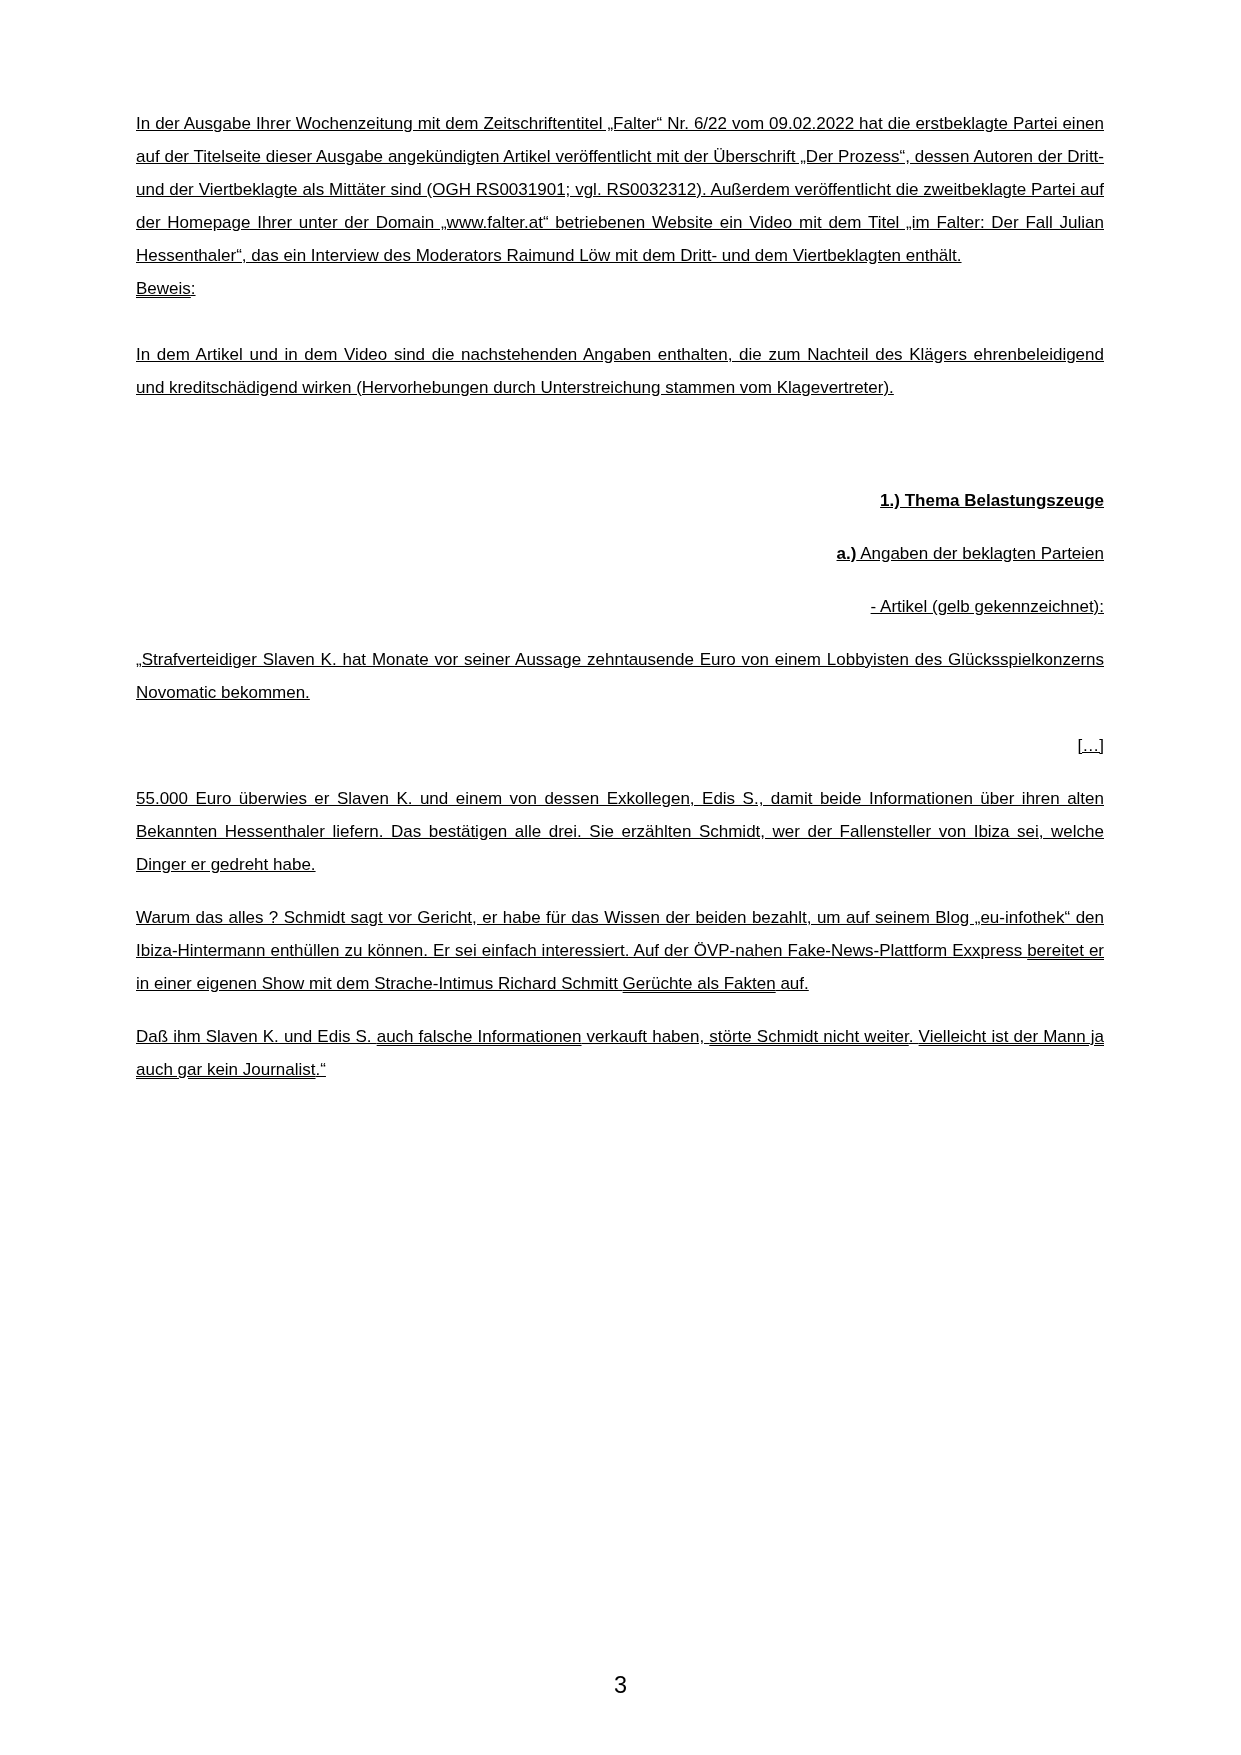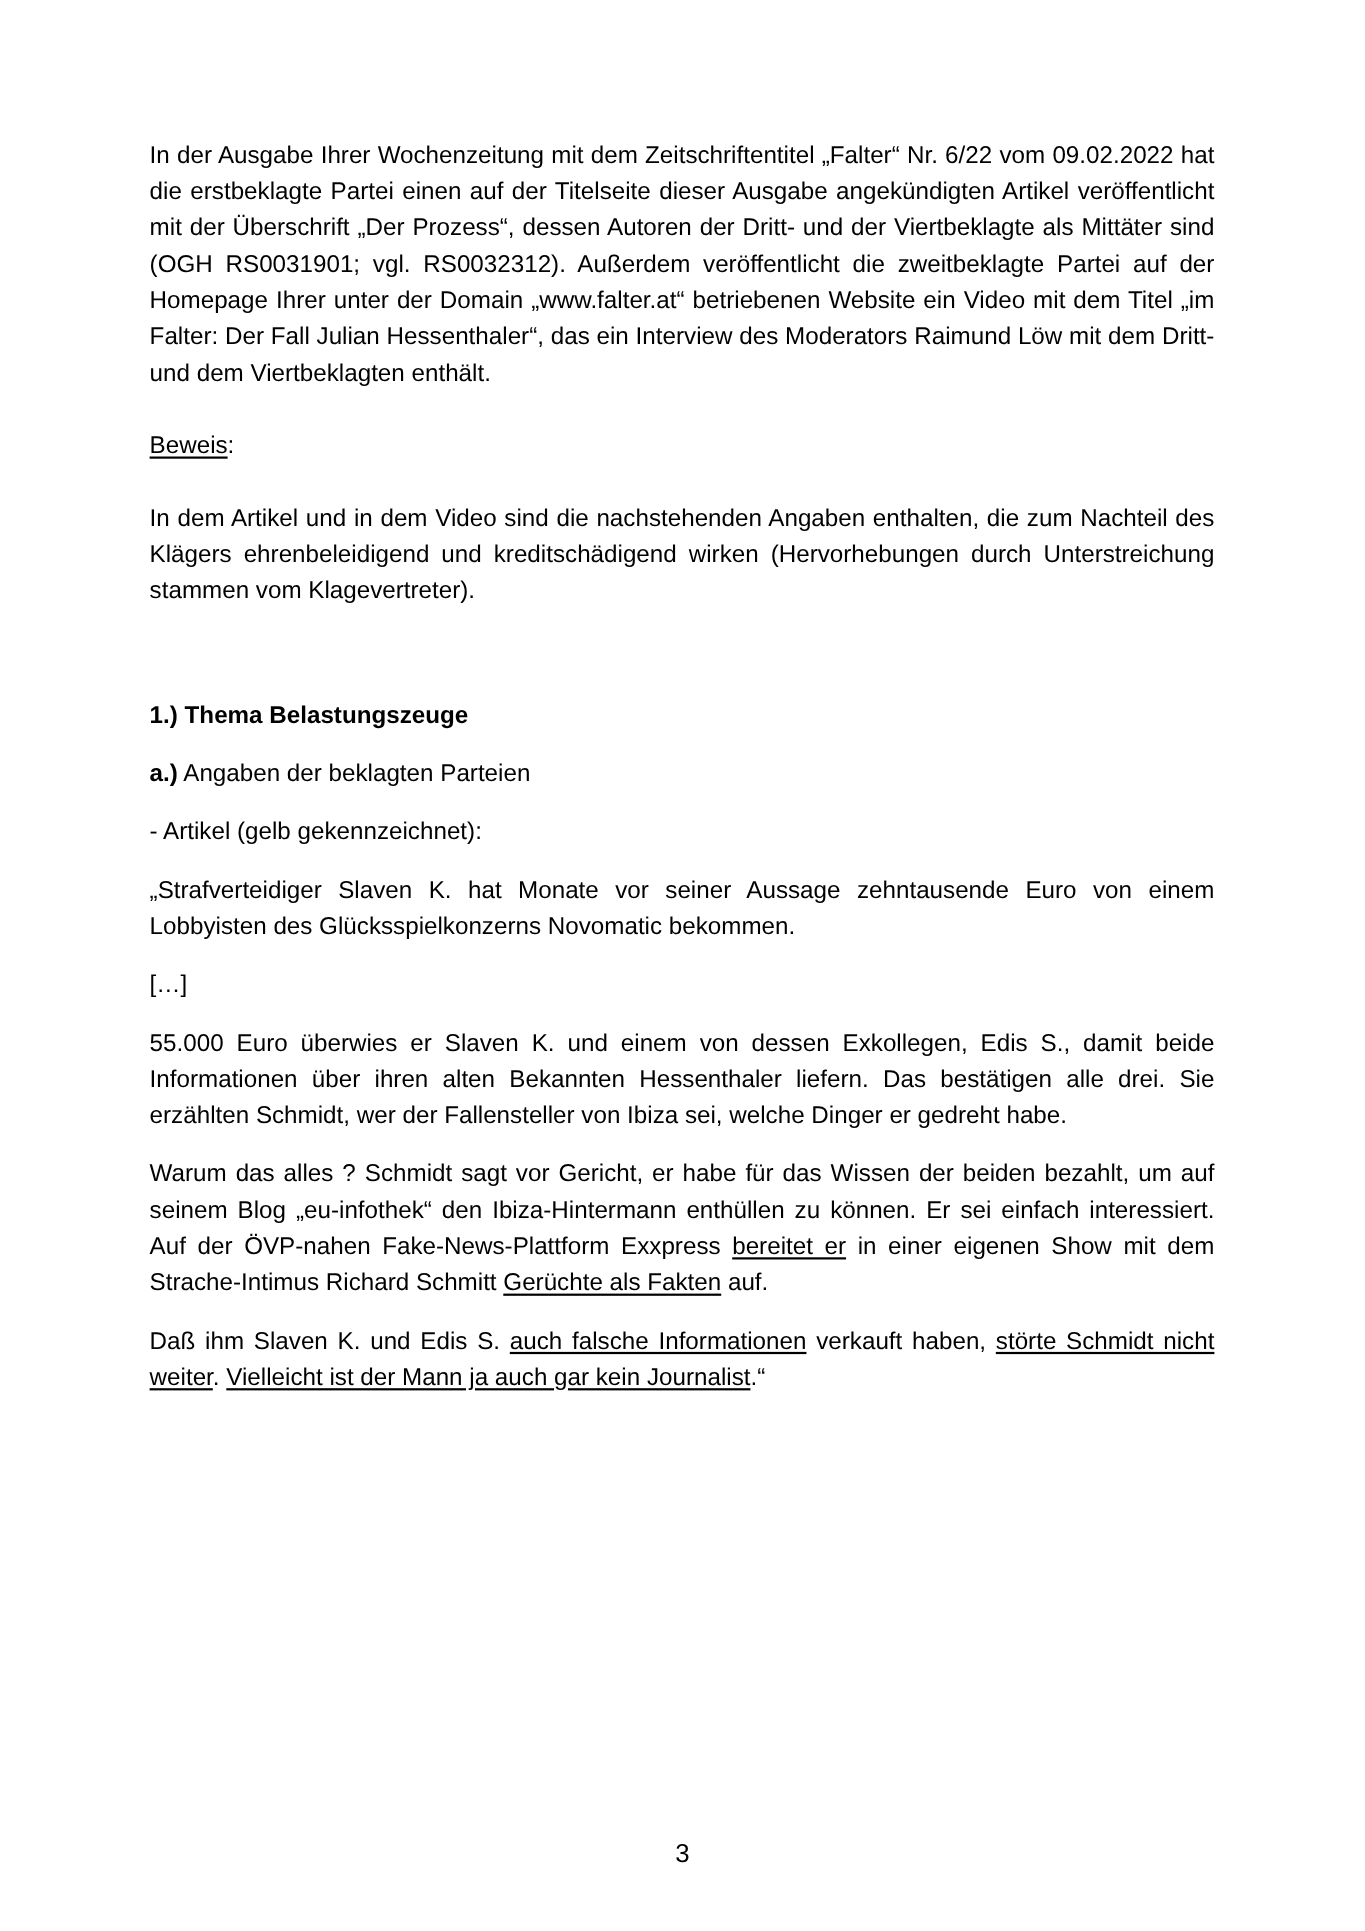--- a/index.html
+++ b/index.html
@@ -1,29 +1,29 @@
 <!DOCTYPE html>
 <html><head>
 <meta charset="utf-8">
 <style>
   html, body { margin: 0; padding: 0; background: #ffffff; }
   body { width: 1241px; height: 1755px; position: relative; overflow: hidden;
          font-family: "Liberation Sans", sans-serif; color: #000; }
-  .page { position: absolute; left: 136px; top: 124px; width: 968px; font-size: 22px; line-height: 33px; }
+  .page { position: absolute; left: 136px; top: 107px; width: 968px; font-size: 17px; line-height: 33px; text-decoration: underline; }
   p { margin: 0; text-align: justify; }
   .gap-s { margin-top: 20px; }
   .gap-m { margin-top: 33px; }
   .gap-l { margin-top: 80px; }
   u { text-decoration: underline; text-underline-offset: 3px; }
-  .beweis { display: flex; margin-top: 33px; }
+  .beweis { display: flex; }
   .beweis-label { width: 147px; flex: none; }
   .beweis-items div { text-align: left; }
   .heading { font-weight: bold; }
   .bold { font-weight: bold; }
-  .left { text-align: left; }
+  .left { text-align: right; }
   .pagenum { position: absolute; top: 1672px; left: 0; width: 1241px; text-align: center; font-size: 23.5px; }
 </style>
 </head>
 <body>
 
 <div class="page">
   <p>In der Ausgabe Ihrer Wochenzeitung mit dem Zeitschriftentitel „Falter“ Nr. 6/22 vom 09.02.2022 hat die erstbeklagte Partei einen auf der Titelseite dieser Ausgabe angekündigten Artikel veröffentlicht mit der Überschrift „Der Prozess“, dessen Autoren der Dritt- und der Viertbeklagte als Mittäter sind (OGH RS0031901; vgl. RS0032312). Außerdem veröffentlicht die zweitbeklagte Partei auf der Homepage Ihrer unter der Domain „www.falter.at“ betriebenen Website ein Video mit dem Titel „im Falter: Der Fall Julian Hessenthaler“, das ein Interview des Moderators Raimund Löw mit dem Dritt- und dem Viertbeklagten enthält.</p>
 
   <div class="beweis">
     <div class="beweis-label"><u>Beweis</u><span>:</span></div>

